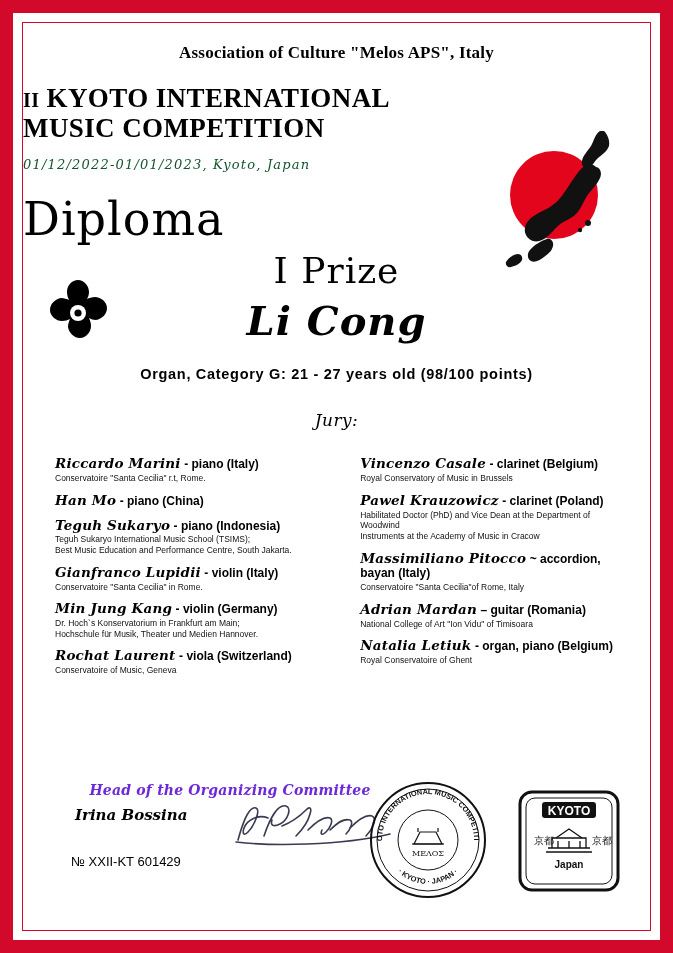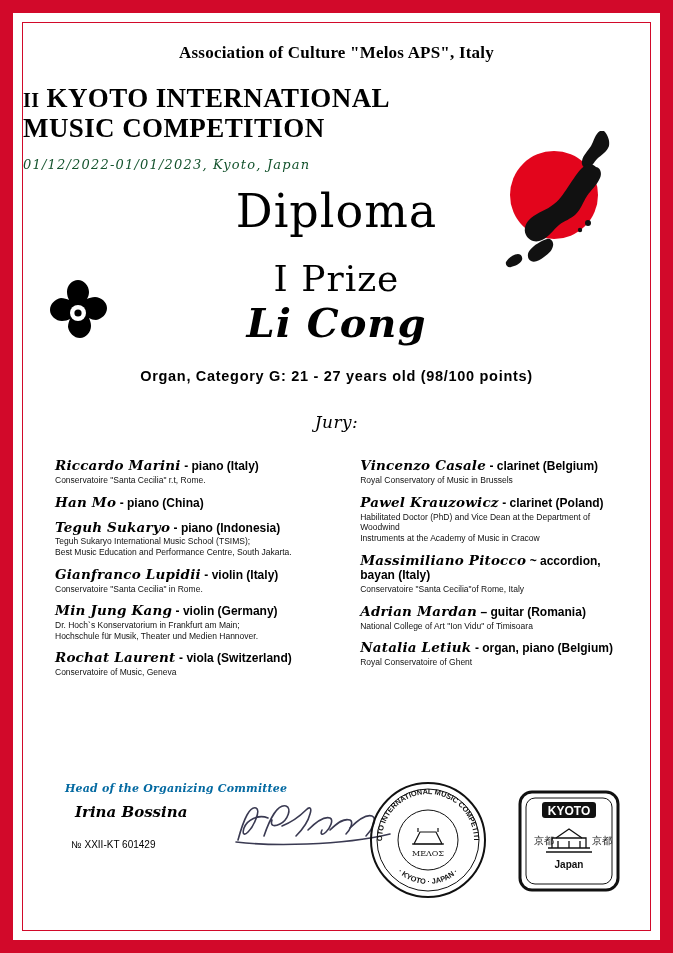--- a/index.html
+++ b/index.html
@@ -56,39 +56,40 @@
     font-family: "DejaVu Serif", serif;
     font-style: italic;
     font-size: 13px;
     letter-spacing: 1.2px;
     margin-top: 14px;
     color: #14532d;
   }
 
   
   .diploma {
-    text-align: center;
+    text-align: left;
     font-family: "DejaVu Serif", serif;
     font-size: 46px;
-    margin-top: 12px;
-    letter-spacing: 1px;
-  }
-  .prize {
-    text-align: center;
-    font-family: "DejaVu Serif", serif;
-    font-size: 36px;
     margin-top: 20px;
     letter-spacing: 1px;
   }
+  .prize {
+    text-align: center;
+    font-family: "DejaVu Serif", serif;
+    font-size: 36px;
+    margin-top: 4px;
+    letter-spacing: 1px;
+  }
   .winner {
     text-align: center;
     font-family: "DejaVu Serif", serif;
     font-style: italic;
     font-weight: bold;
     font-size: 40px;
+    margin-top: 6px;
     letter-spacing: 1px;
   }
   .category {
     text-align: center;
     font-family: "Liberation Sans", sans-serif;
     font-weight: bold;
     font-size: 14.5px;
     letter-spacing: 0.7px;
     margin-top: 22px;
   }
@@ -153,36 +154,37 @@
   .sign-block {
     position: absolute;
     left: 42px;
     top: 0;
     width: 330px;
   }
   .head-title {
     font-family: "DejaVu Serif", serif;
     font-style: italic;
     font-weight: bold;
-    font-size: 11px;
-    color: #0369a1;
+    font-size: 14px;
+    color: #6d28d9;
     letter-spacing: 0.2px;
+    text-align: center;
   }
   .head-name {
     font-family: "DejaVu Serif", serif;
     font-style: italic;
     font-weight: bold;
     font-size: 15px;
     margin-top: 8px;
     margin-left: 10px;
   }
   .doc-number {
     font-family: "Liberation Sans", sans-serif;
-    font-size: 10px;
-    margin-top: 18px;
+    font-size: 13px;
+    margin-top: 30px;
     margin-left: 6px;
   }
   .signature {
     position: absolute;
     left: 165px;
     top: 14px;
     width: 170px;
     height: 52px;
   }
 

